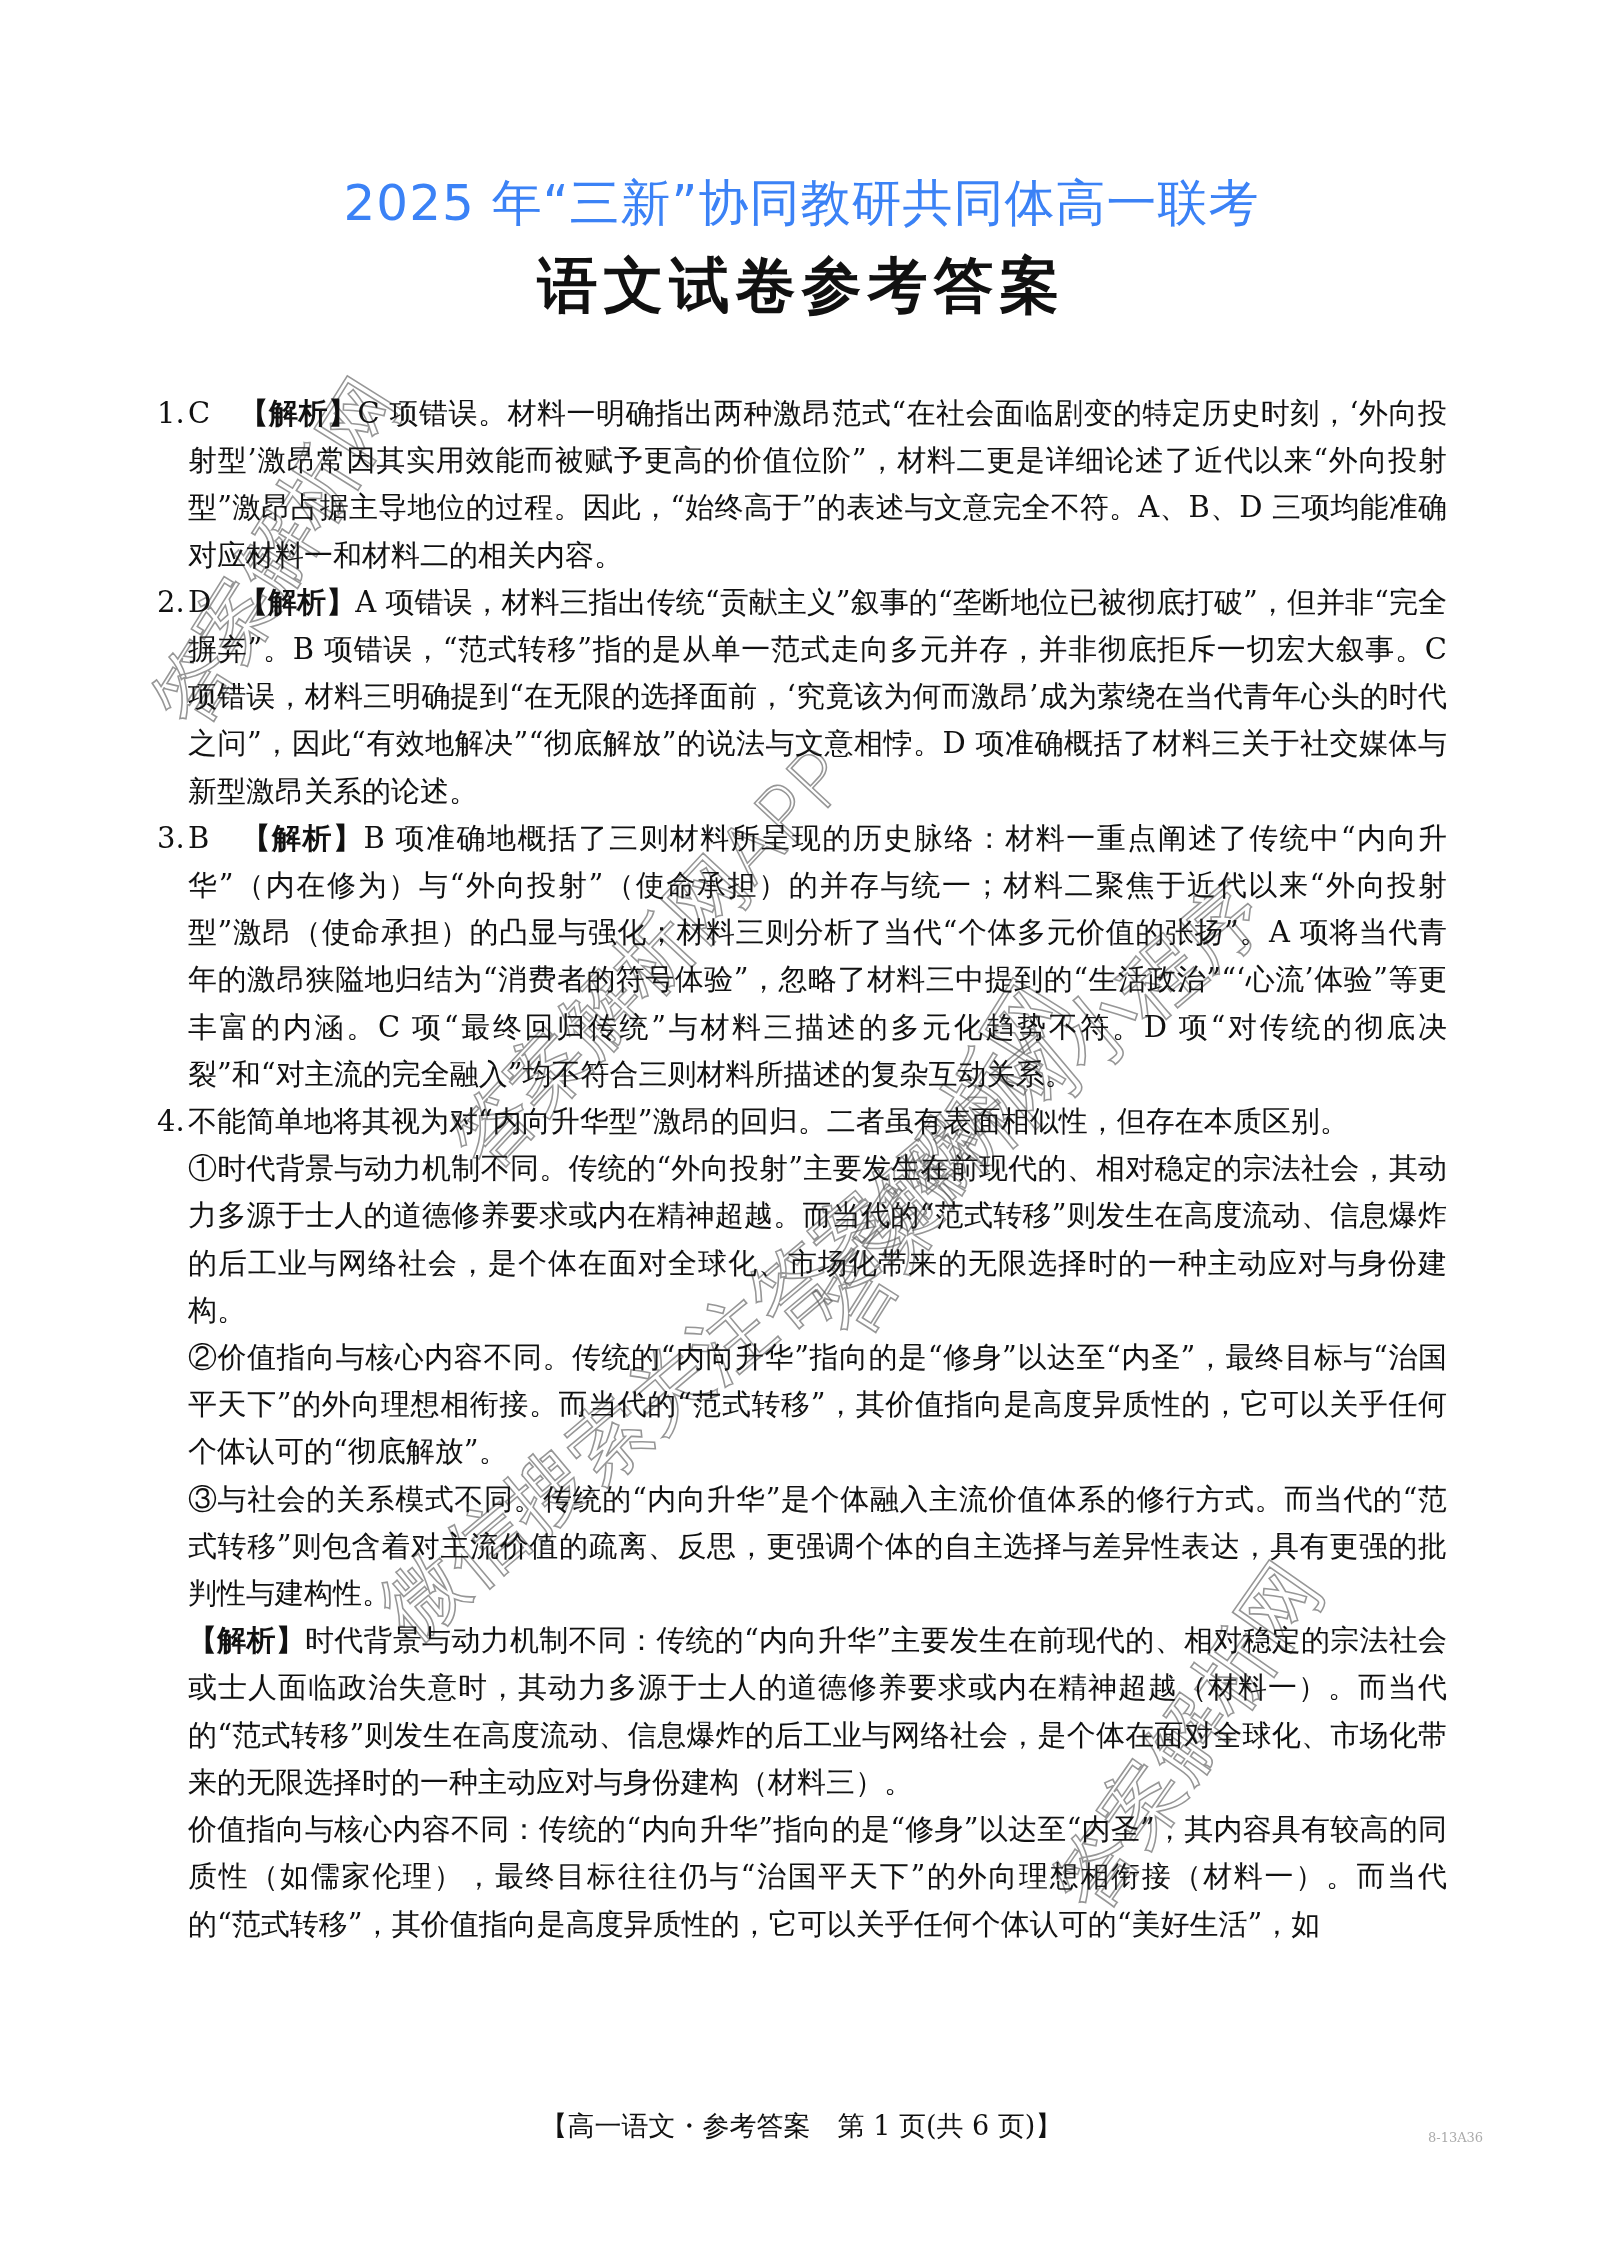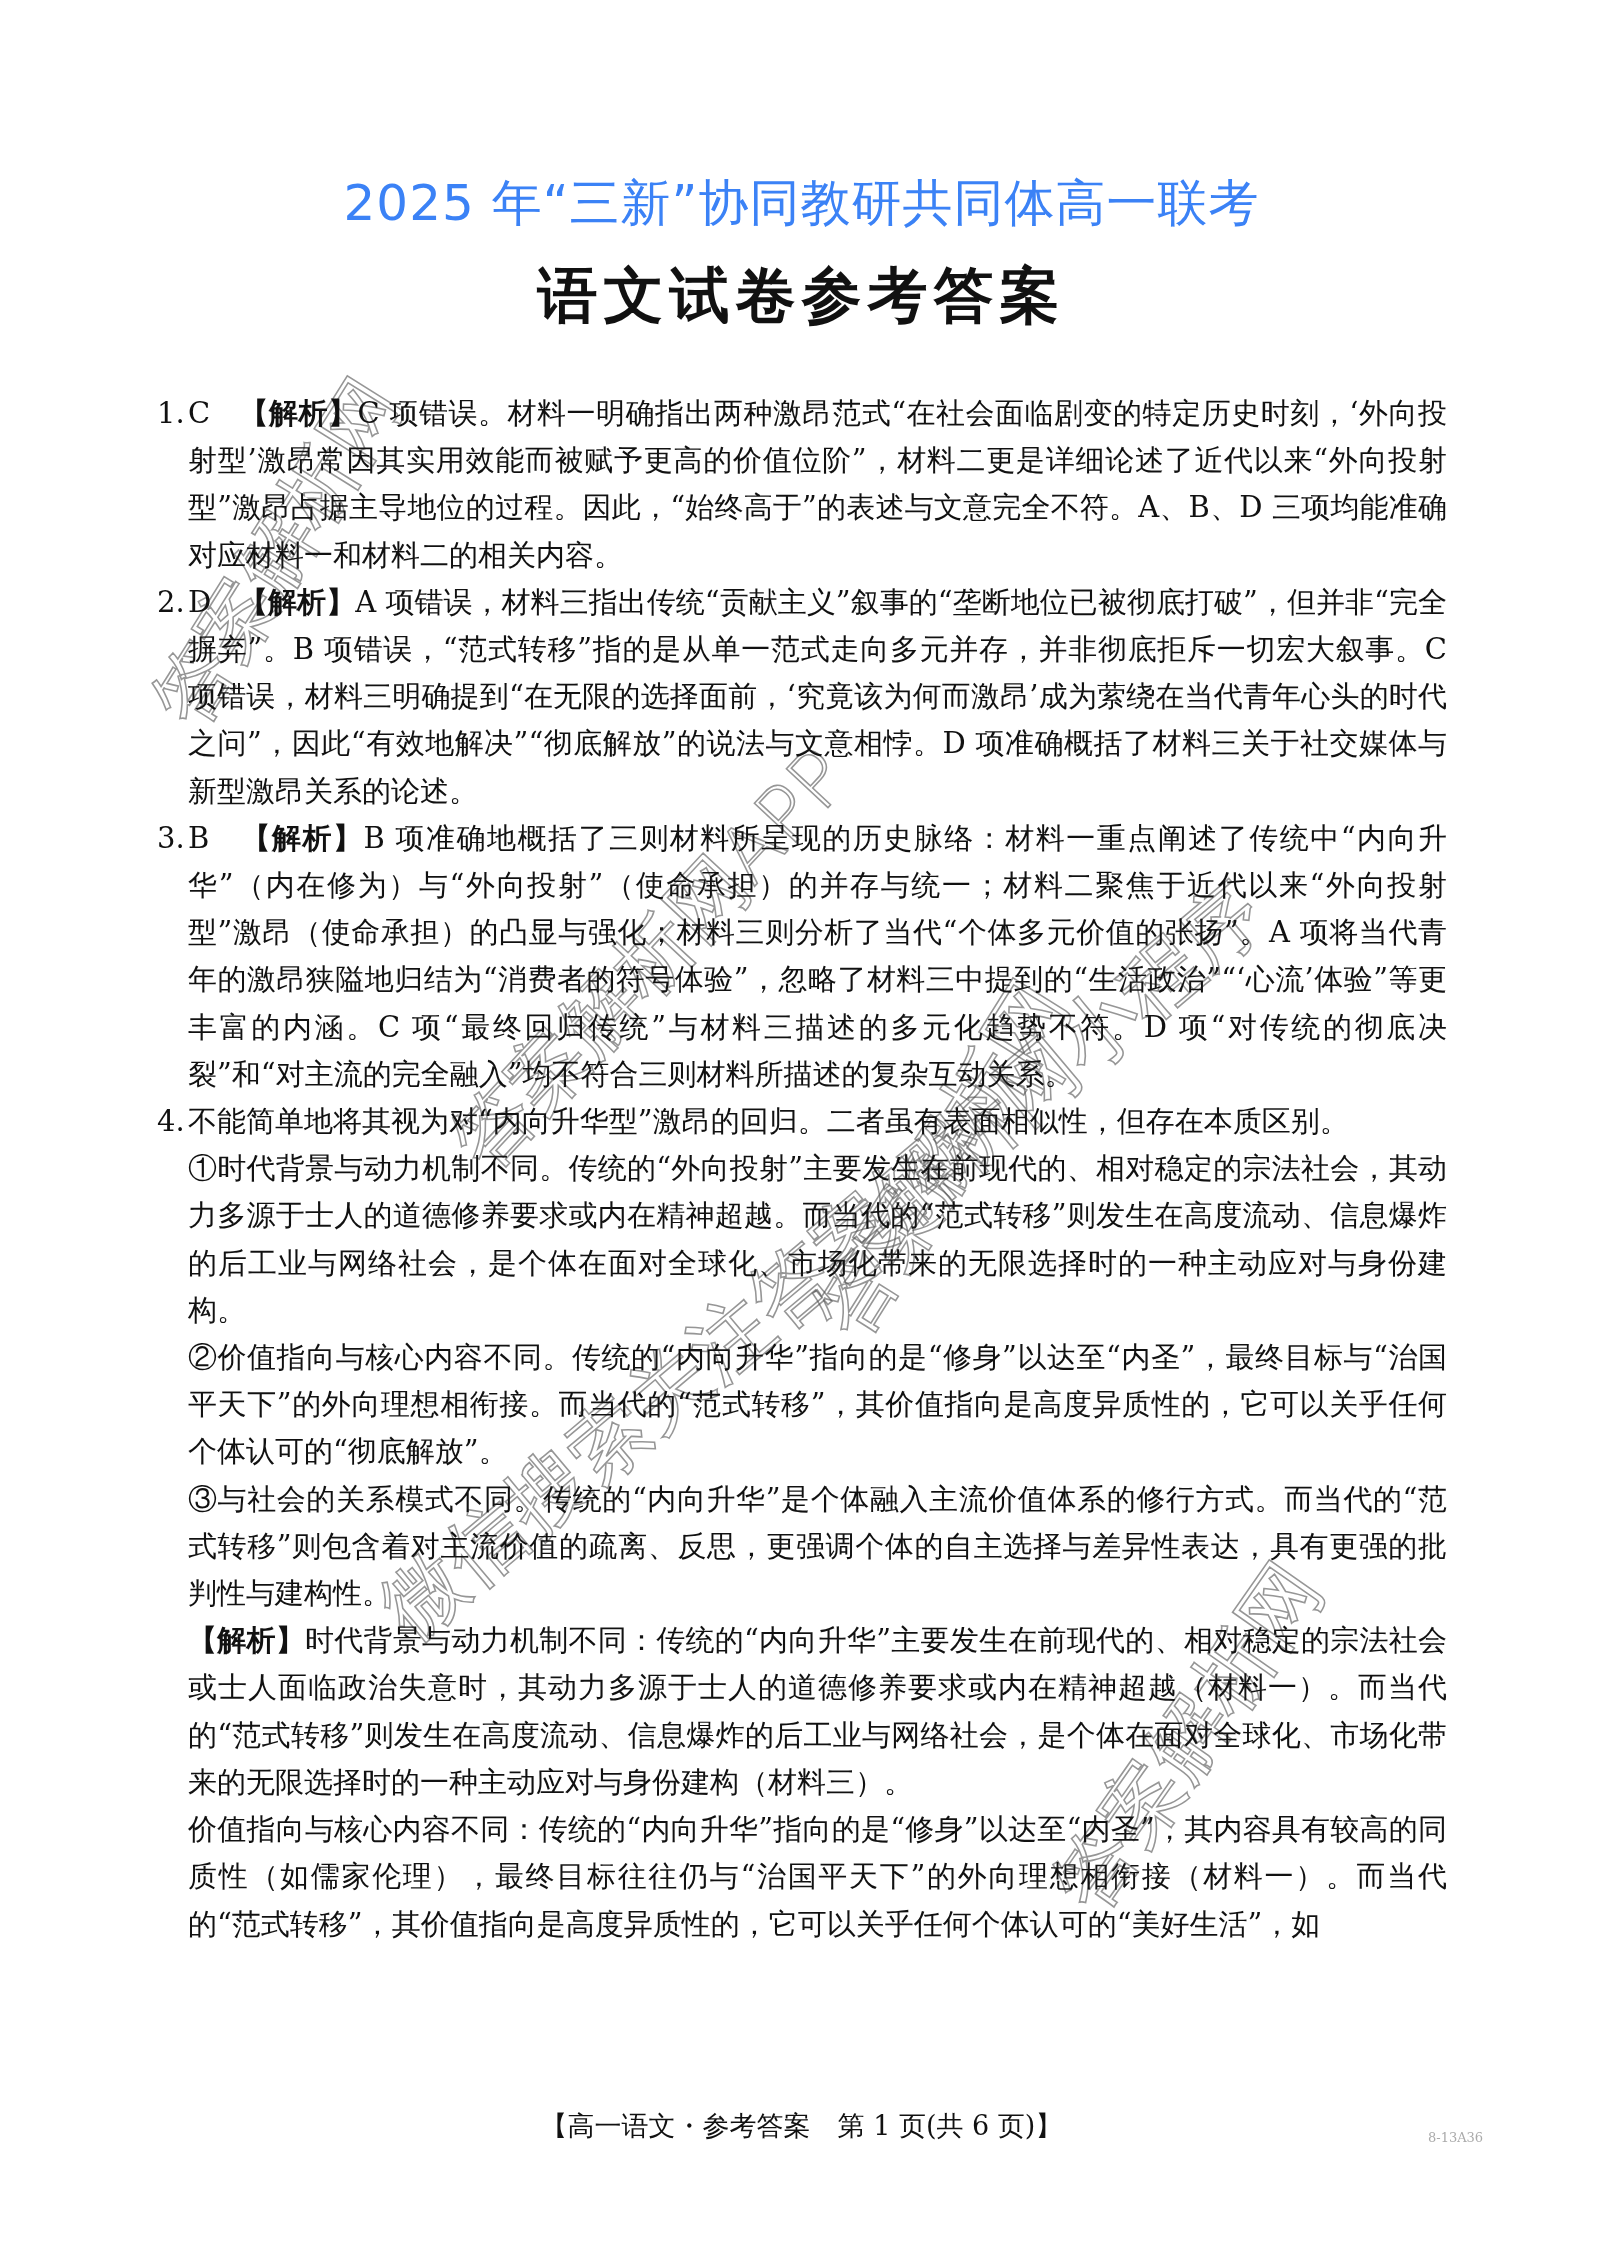--- a/index.html
+++ b/index.html
@@ -1,21 +1,21 @@
 <!DOCTYPE html>
 <html><head>
 <meta charset="utf-8">
 <style>
   html, body { margin: 0; padding: 0; background: #ffffff; }
   body { width: 1603px; height: 2252px; position: relative; overflow: hidden;
          font-family: "DejaVu Serif", "Liberation Serif", serif; color: #111; }
   .page { position: absolute; left: 0; top: 0; width: 1603px; height: 2252px; }
   .title1 { position: absolute; top: 170px; left: 0; width: 1603px; text-align: center;
             font-family: "DejaVu Sans", sans-serif; font-size: 50px; letter-spacing: 1px; color: #3b82f6; }
-  .title2 { position: absolute; top: 256px; left: 0; width: 1603px; text-align: center;
+  .title2 { position: absolute; top: 246px; left: 0; width: 1603px; text-align: center;
             font-family: "DejaVu Sans", sans-serif; font-weight: bold; font-size: 60px; letter-spacing: 6px; color: #111; }
   .body { position: absolute; top: 390px; left: 157px; width: 1290px;
           font-size: 29px; line-height: 47.2px; text-align: justify; text-align-last: left; }
   .q { position: relative; padding-left: 31px; }
   .q .num { position: absolute; left: 0; top: 0; }
   .tag { font-family: "DejaVu Sans", sans-serif; font-weight: bold; }
   .p { padding-left: 31px; }
   .footer { position: absolute; top: 2108px; left: 0; width: 1603px; text-align: center;
             font-size: 27px; color: #111; }
   .code { position: absolute; top: 2130px; left: 1428px; font-size: 13px; color: #aaa; }

